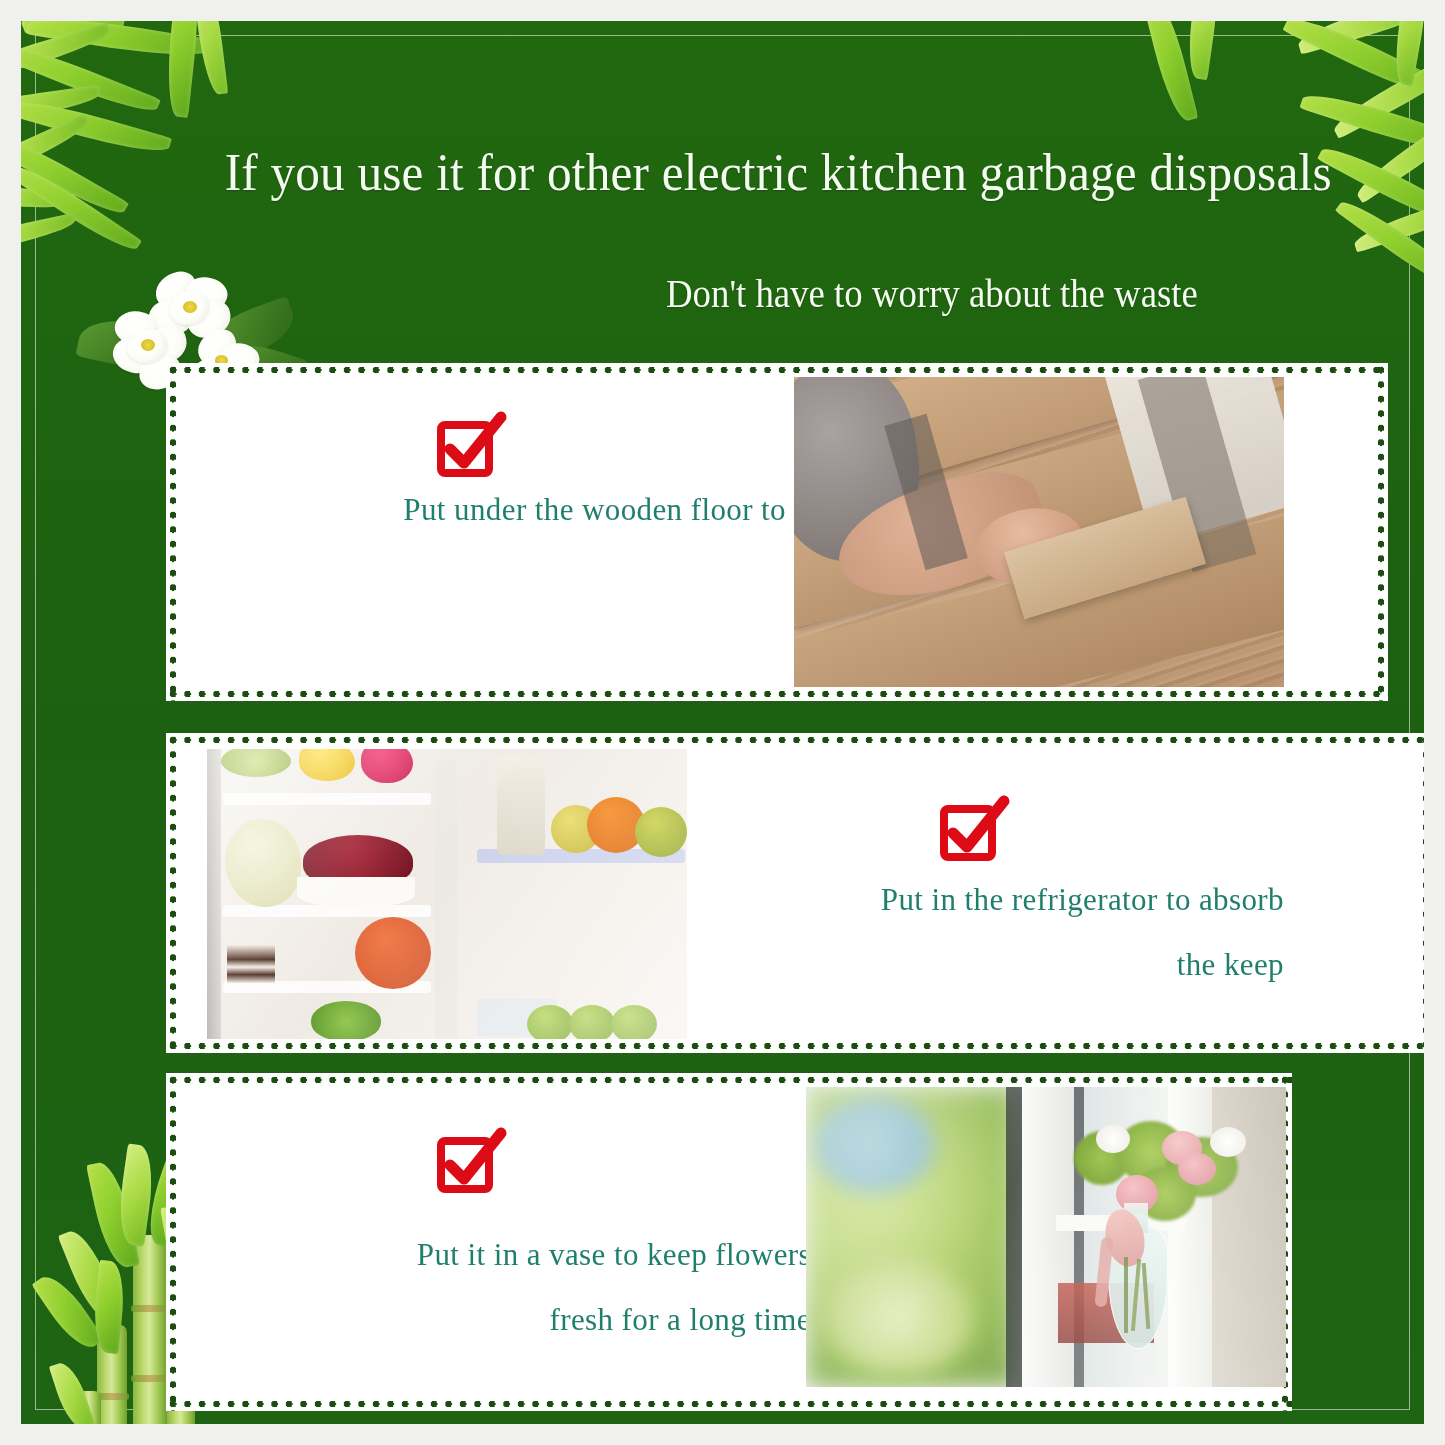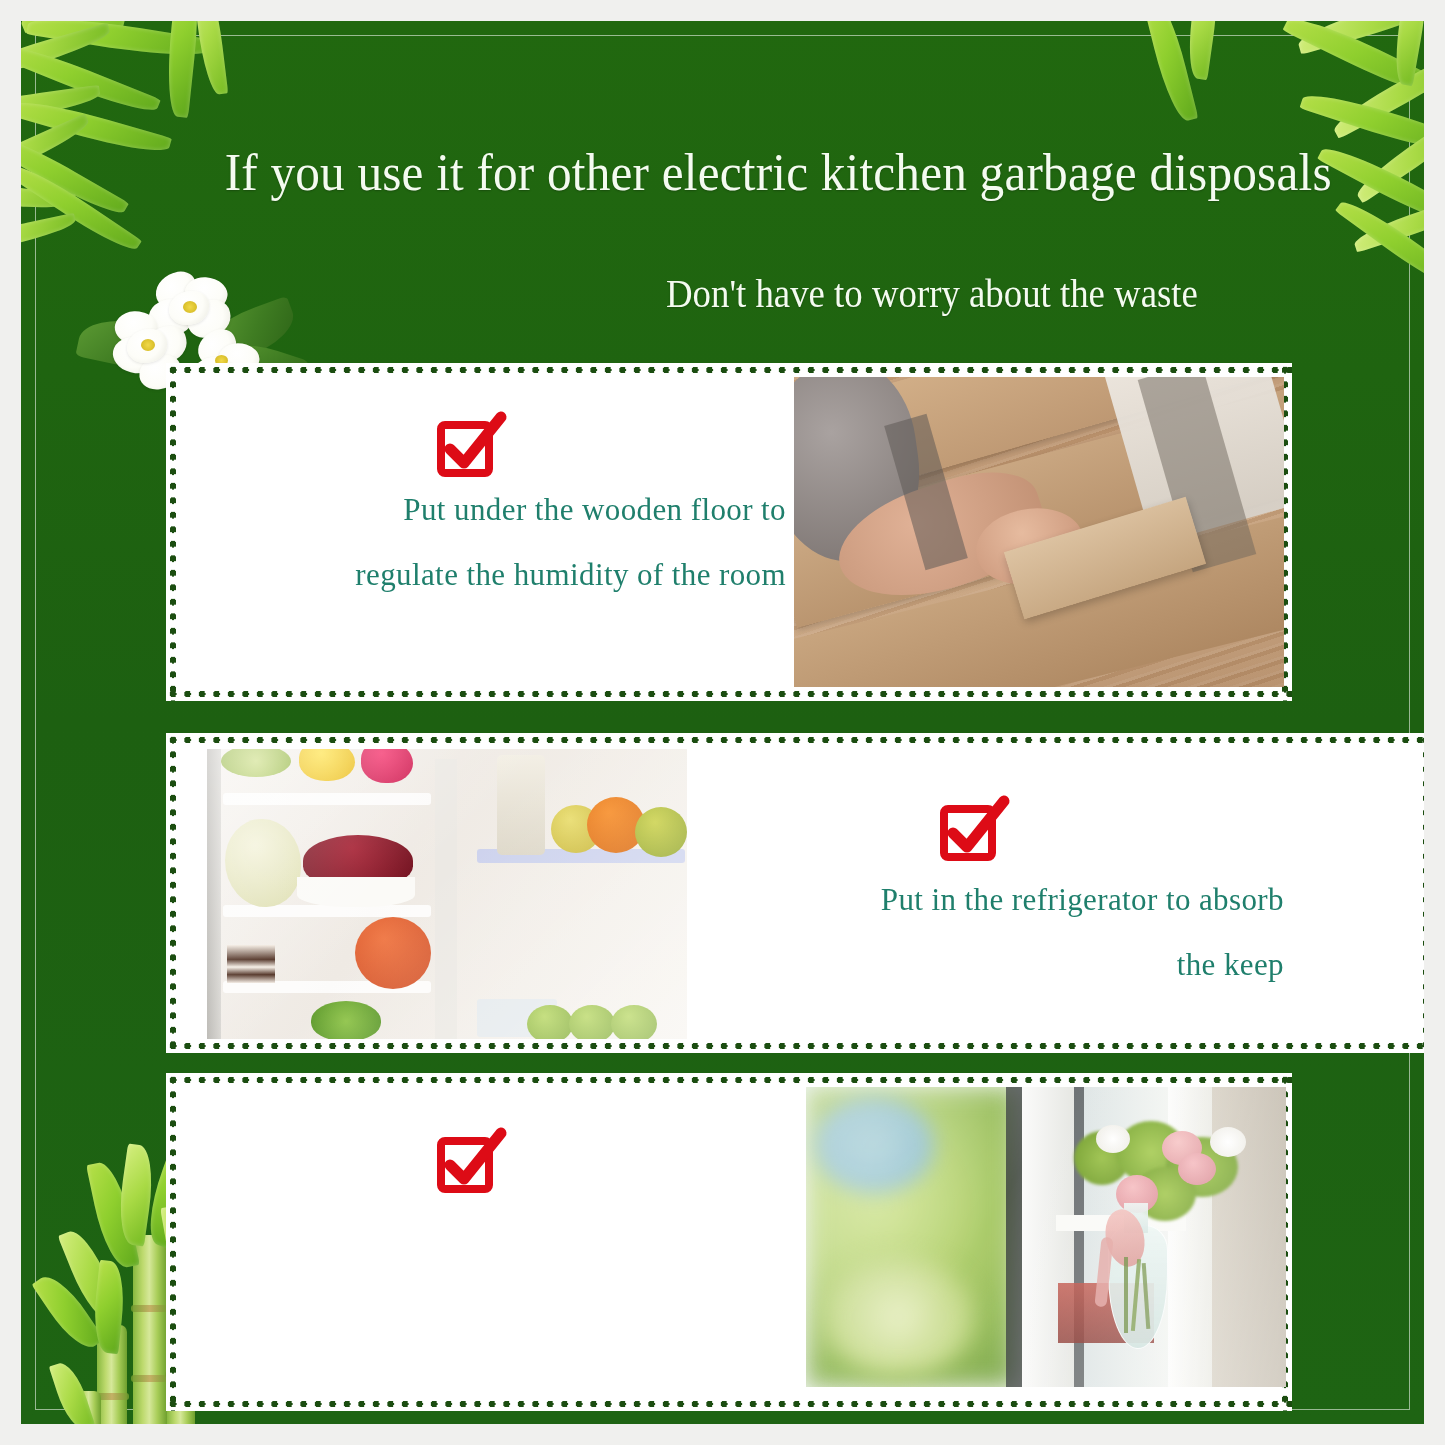--- a/index.html
+++ b/index.html
@@ -72,21 +72,21 @@
     pointer-events:none;
     background-image:
       radial-gradient(circle 3.4px at 7px 7px,#1b4d10 99%,transparent 100%),
       radial-gradient(circle 3.4px at 7px 7px,#1b4d10 99%,transparent 100%),
       radial-gradient(circle 3.4px at 7px 7px,#1b4d10 99%,transparent 100%),
       radial-gradient(circle 3.4px at 7px 7px,#1b4d10 99%,transparent 100%);
     background-repeat:repeat-x,repeat-x,repeat-y,repeat-y;
     background-size:14.5px 14px,14.5px 14px,14px 14.5px,14px 14.5px;
     background-position:left top,left bottom,left top,right top;
   }
-  .card-1{left:145px;top:342px;width:1126px;height:338px;}
+  .card-1{left:145px;top:342px;width:1222px;height:338px;}
   .card-2{left:145px;top:712px;width:1267px;height:320px;}
   .card-3{left:145px;top:1052px;width:1126px;height:338px;}
 
   
   .photo{
     position:absolute;
     overflow:hidden;
   }
   .photo-1{left:628px;top:14px;width:490px;height:310px;}
   .photo-2{left:41px;top:16px;width:480px;height:290px;}
@@ -256,21 +256,20 @@
 
       <div class="check-icon" style="left:267px;top:46px;">
         <svg viewBox="0 0 76 76" width="76" height="76">
           <rect x="8" y="16" width="48" height="48" rx="4" ry="4" fill="none" stroke="#dd0b16" stroke-width="8"></rect>
           <path d="M17 40 L31 54 L68 8" fill="none" stroke="#dd0b16" stroke-width="11" stroke-linecap="round" stroke-linejoin="round"></path>
         </svg>
       </div>
 
       <div class="cardtext ct-1">
         <p>Put under the wooden floor to</p>
-        <p>regulate the humidity of the room</p>
       </div>
 
       <div class="photo photo-1" style="background:linear-gradient(168deg,#c7a07a 0%,#bd9570 35%,#c9a581 65%,#b58d68 100%);">
         <div style="position:absolute;inset:0;background:
              repeating-linear-gradient(162deg,rgba(255,255,255,.10) 0 3px,rgba(120,80,45,.10) 3px 7px,rgba(255,255,255,.05) 7px 13px);"></div>
         <div class="plank" style="left:-40px;top:-30px;width:540px;height:96px;transform:rotate(-16deg);background:linear-gradient(175deg,#d3b089,#bb9570);box-shadow:0 3px 6px rgba(0,0,0,.18);"></div>
         <div class="plank" style="left:-20px;top:76px;width:560px;height:104px;transform:rotate(-15deg);background:linear-gradient(175deg,#cdab86,#b28c66);box-shadow:0 3px 6px rgba(0,0,0,.16);"></div>
         <div class="plank" style="left:-10px;top:196px;width:560px;height:110px;transform:rotate(-14deg);background:linear-gradient(175deg,#c8a57f,#ad8761);"></div>
         <div style="position:absolute;left:330px;top:-40px;width:160px;height:190px;transform:rotate(-16deg);background:linear-gradient(180deg,#f0ece6,#d8d3cb);opacity:.92;"></div>
         <div style="position:absolute;left:370px;top:-10px;width:66px;height:200px;transform:rotate(-16deg);background:#6e655c;opacity:.5;"></div>
@@ -328,20 +327,24 @@
     <div class="card card-3">
       <div class="dots"></div>
 
       <div class="check-icon" style="left:267px;top:52px;">
         <svg viewBox="0 0 76 76" width="76" height="76">
           <rect x="8" y="16" width="48" height="48" rx="4" ry="4" fill="none" stroke="#dd0b16" stroke-width="8"></rect>
           <path d="M17 40 L31 54 L68 8" fill="none" stroke="#dd0b16" stroke-width="11" stroke-linecap="round" stroke-linejoin="round"></path>
         </svg>
       </div>
 
+      <div class="cardtext ct-3">
+        <p>Put it in a vase to keep flowers</p>
+        <p>fresh for a long time</p>
+      </div>
 
       <div class="photo photo-3" style="background:linear-gradient(120deg,#eaf2f2 0%,#f6f7f4 45%,#efeee8 100%);">
         <div style="position:absolute;left:0;top:0;width:210px;height:100%;background:radial-gradient(circle at 35% 40%,#cfe38f 0%,#b7d471 35%,#8fb84e 70%,#6c9c39 100%);filter:blur(12px);opacity:.95;"></div>
         <div class="blob" style="left:8px;top:10px;width:120px;height:96px;background:radial-gradient(circle,#a8d0e8,#7fb5d8);filter:blur(10px);opacity:.85;"></div>
         <div class="blob" style="left:18px;top:170px;width:150px;height:120px;background:radial-gradient(circle,#e9f0c6,#b4cf6e);filter:blur(11px);"></div>
         <div style="position:absolute;left:200px;top:0;width:16px;height:100%;background:#2e3236;opacity:.75;"></div>
         <div style="position:absolute;left:216px;top:0;width:52px;height:100%;background:linear-gradient(90deg,#fbfbfa,#e6e7e3);"></div>
         <div style="position:absolute;left:268px;top:0;width:10px;height:100%;background:#343a3e;opacity:.7;"></div>
         <div style="position:absolute;left:278px;top:0;width:84px;height:100%;background:linear-gradient(90deg,#dfe6e6,#f3f5f2);"></div>
         <div style="position:absolute;left:362px;top:0;width:44px;height:100%;background:linear-gradient(90deg,#fdfdfc,#ececE6);"></div>

